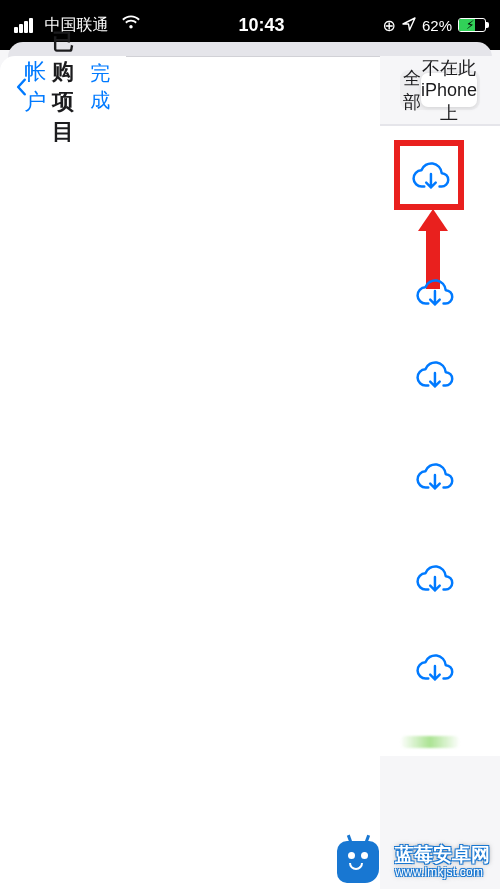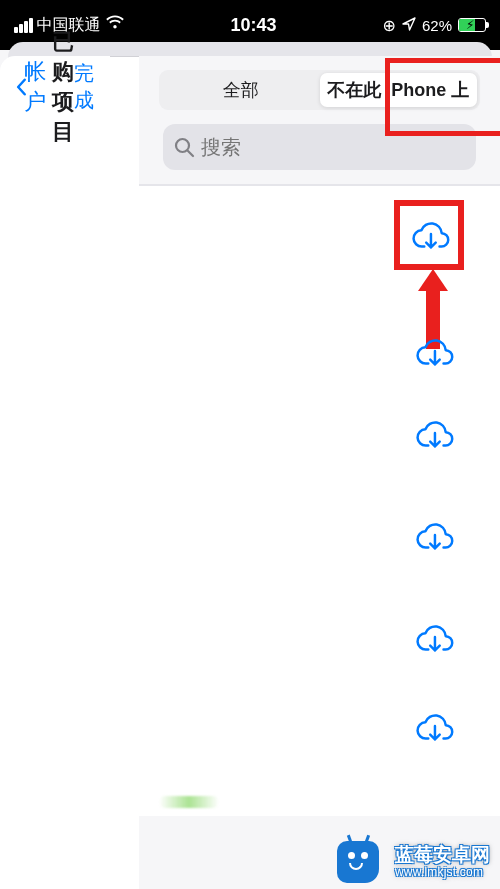--- a/index.html
+++ b/index.html
@@ -17,21 +17,21 @@
     height: 50px;
     background: #000;
     color: #fff;
     display: flex;
     align-items: center;
     justify-content: space-between;
     padding: 0 14px;
     font-size: 17px;
     font-weight: 600;
   }
-  .status-left { display: flex; align-items: center; gap: 0; }
+  .status-left { display: flex; align-items: center; gap: 8px; }
   .signal-bars { display: flex; align-items: flex-end; gap: 1.5px; margin-right:4px;}
   .signal-bars span { display:block; width:3.5px; background:#fff; border-radius:1px;}
   .signal-bars span:nth-child(1){height:6px;}
   .signal-bars span:nth-child(2){height:9px;}
   .signal-bars span:nth-child(3){height:12px;}
   .signal-bars span:nth-child(4){height:15px;}
   .carrier { font-size:16px; font-weight:500; }
   .wifi { margin-left:4px; }
   .status-center { font-weight:700; font-size:18px; }
   .status-right { display:flex; align-items:center; gap:6px; font-size:15px; font-weight:500;}
@@ -77,21 +77,21 @@
   .segmented {
     display:flex; background:#eeeef0; border-radius:9px; height:40px;
     align-items:center; padding:3px;
   }
   .seg-item{
     flex:1; text-align:center; font-size:18px; color:#1c1c1e; height:100%;
     display:flex; align-items:center; justify-content:center; border-radius:7px;
     cursor:pointer;
   }
   .seg-item.active{
-    background:#fff; box-shadow:0 1px 4px rgba(0,0,0,.12); font-weight:700;
+    background:#fff; box-shadow:0 1px 4px rgba(0,0,0,.12); font-weight:400;
   }
   .overlay-red-1{
     position:absolute; border:5px solid #e9201e; pointer-events:none;
     top:2px; left:246px; width:244px; height:78px;
   }
 
   
   .search-wrap{ padding: 0 24px 14px 24px;}
   .search{
     background:#e3e3e8; border-radius:12px; height:46px; display:flex; align-items:center;
@@ -220,29 +220,20 @@
   <div class="content-scroll">
 
     <div class="seg-wrap">
       <div class="segmented">
         <div class="seg-item">全部</div>
         <div class="seg-item active">不在此 iPhone 上</div>
       </div>
       <div class="overlay-red-1"></div>
     </div>
 
-    <div class="search-wrap">
-      <div class="search">
-        <svg width="22" height="22" viewBox="0 0 22 22">
-          <circle cx="9.5" cy="9.5" r="6.5" fill="none" stroke="#808085" stroke-width="2.2"></circle>
-          <line x1="15" y1="15" x2="20" y2="20" stroke="#808085" stroke-width="2.2" stroke-linecap="round"></line>
-        </svg>
-        <input type="text" placeholder="搜索" style="">
-      </div>
-    </div>
 
     <div class="divider2"></div>
 
     <div class="list">
 
       <div class="overlay-red-2"></div>
 
       <div class="arrow-up">
         <div class="arrow-head"></div>
         <div class="arrow-stem"></div>

